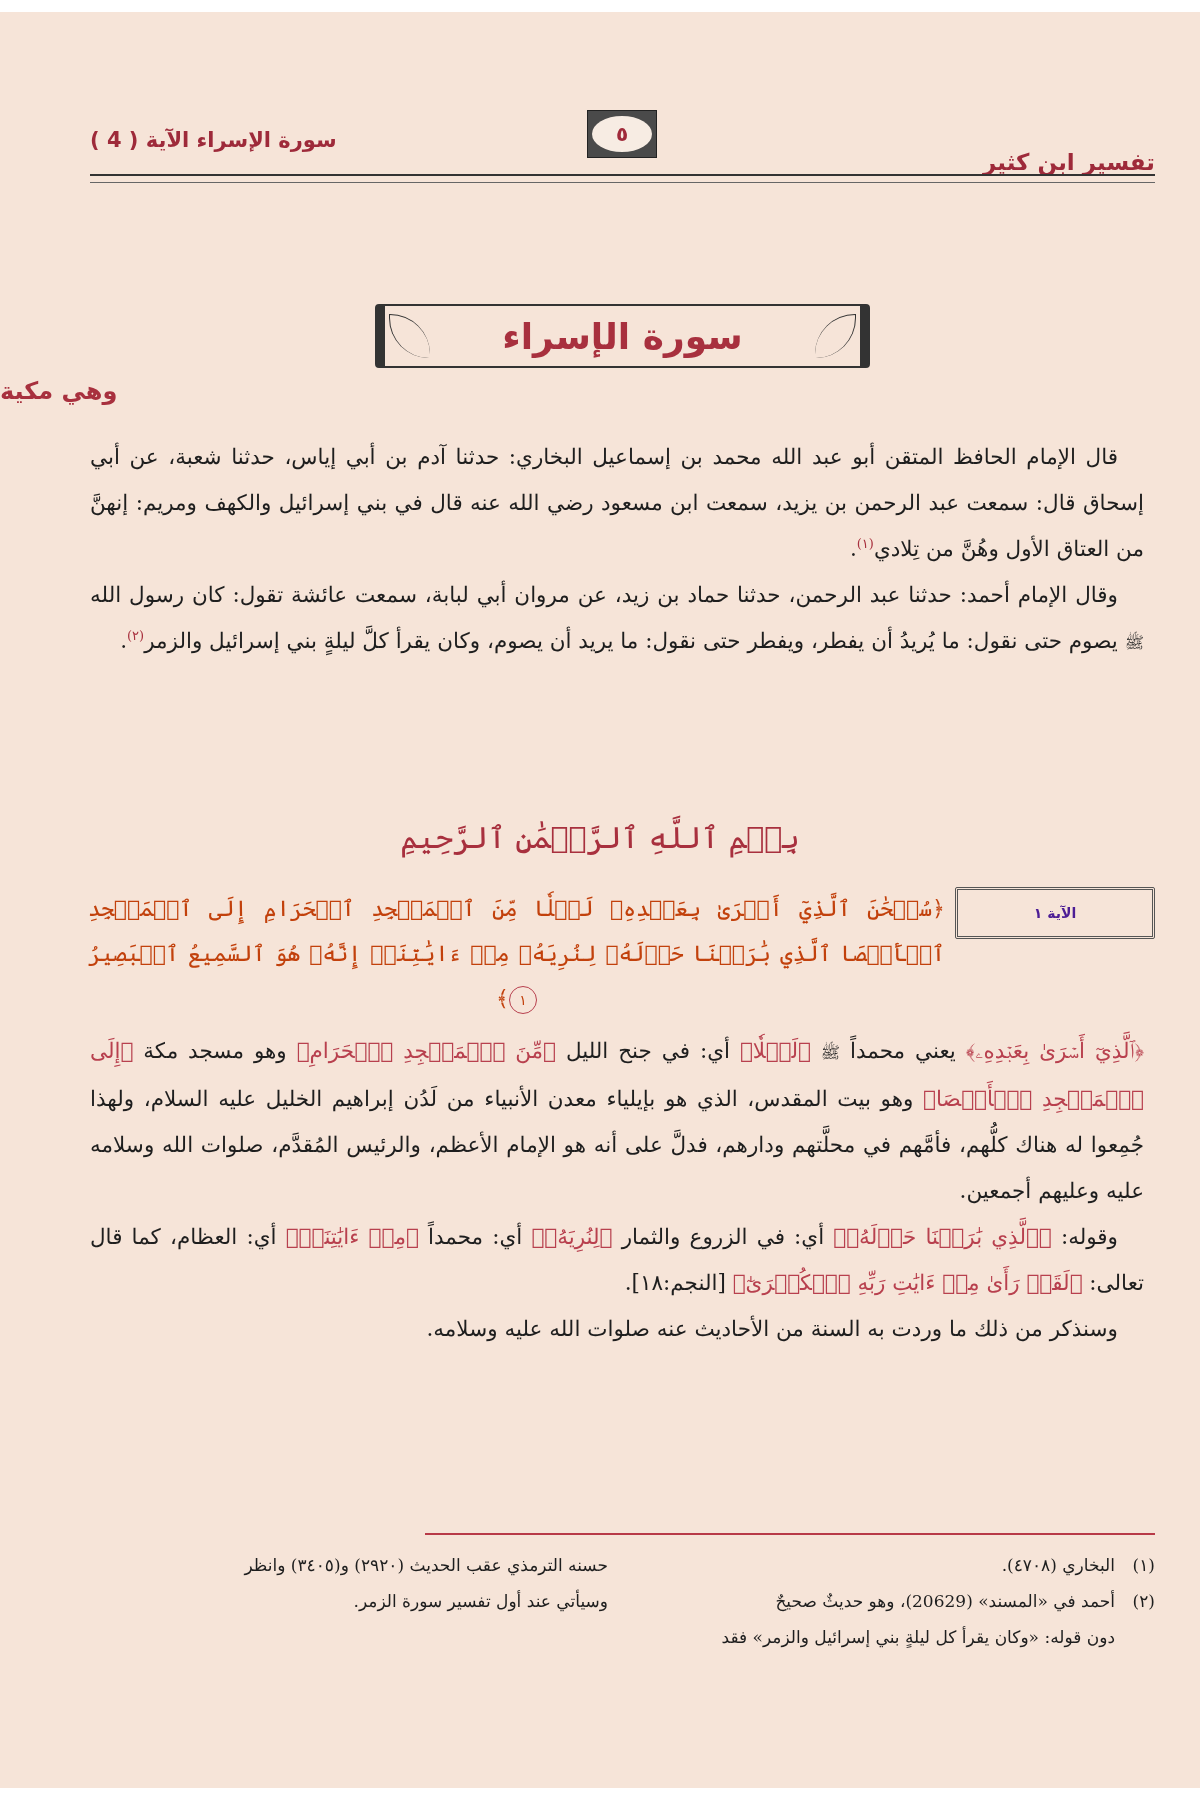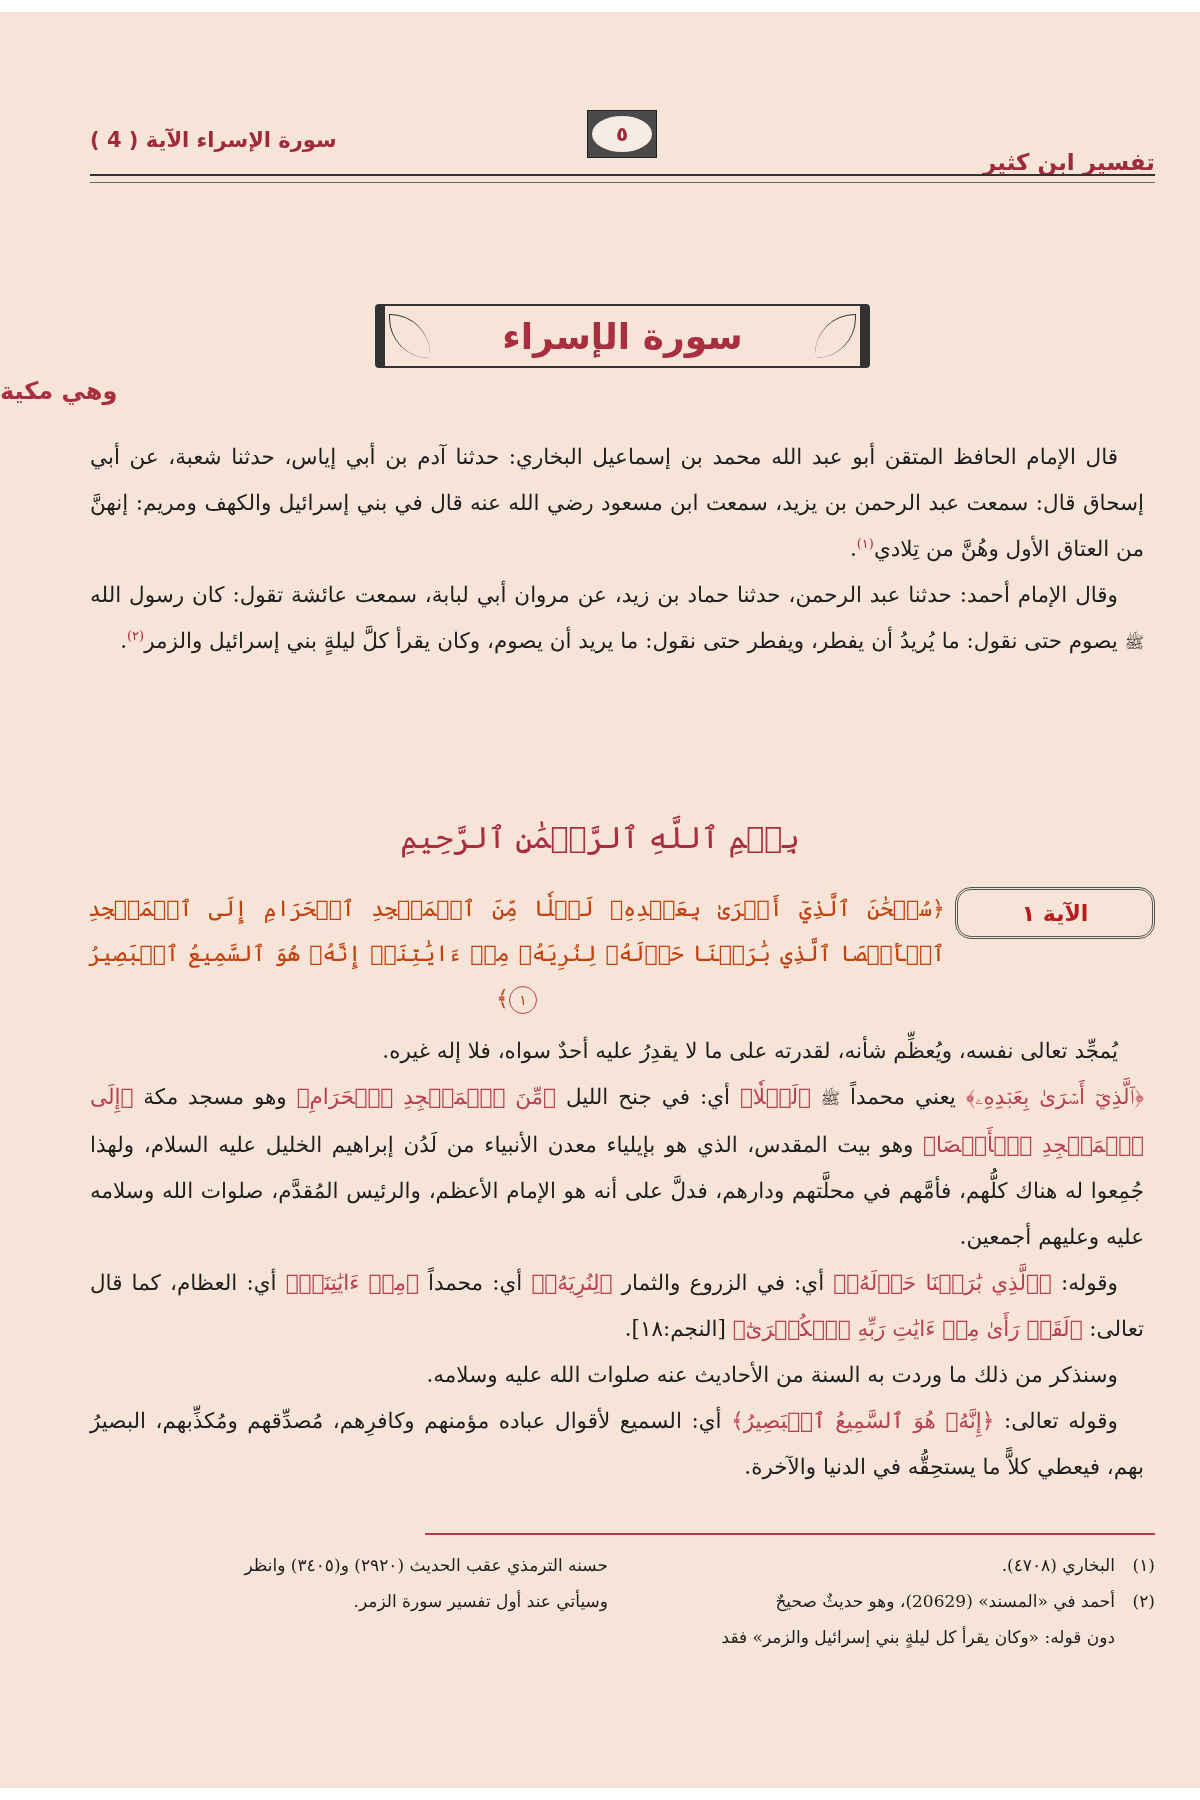--- a/index.html
+++ b/index.html
@@ -53,23 +53,23 @@
     .body-text p { margin: 0; text-indent: 26px; }
     .body-text p.noindent { text-indent: 0; }
     .q { color: #b8404e; }
     .sup { color: #a8303e; font-size: 13px; vertical-align: super; line-height: 0; }
     .saw { font-size: 16px; }
 
     .bismillah { position: absolute; left: 0; right: 0; top: 808px; text-align: center; font-family: "DejaVu Serif", serif; font-size: 30px; color: #a8303e; letter-spacing: 3px; }
 
     .ayah-box {
       position: absolute; right: 45px; top: 875px; width: 200px; height: 52px;
-      border: 3px double #555; border-radius: 16px; box-sizing: border-box;
+      border: 3px double #555; border-radius: 2px; box-sizing: border-box;
       display: flex; align-items: center; justify-content: center;
-      font-size: 22px; font-weight: bold; color: #b91c1c; background: #f6e4d8;
+      font-size: 14px; font-weight: bold; color: #4c1d95; background: #f6e4d8;
     }
     .ayah-text {
       position: absolute; right: 255px; left: 88px; top: 874px; font-family: "DejaVu Serif", serif;
       font-size: 22px; line-height: 45px; color: #c2410c; text-align: justify; text-align-last: center;
     }
     .ayah-num { display: inline-block; width: 26px; height: 26px; border: 1.5px solid #b8404e; border-radius: 50%; text-align: center; line-height: 26px; font-size: 14px; vertical-align: middle; }
 
     .fn-rule { position: absolute; left: 425px; right: 45px; top: 1521px; height: 0; border-top: 2px solid #b83a48; }
     .footnotes {
       position: absolute; top: 1535px; left: 88px; right: 45px; height: 120px;
@@ -114,31 +114,27 @@
 
   <div class="ayah-box">
     <span>الآية ١</span>
   </div>
   <div class="ayah-text">
     <span>﴿سُبۡحَٰنَ ٱلَّذِيٓ أَسۡرَىٰ بِعَبۡدِهِۦ لَيۡلٗا مِّنَ ٱلۡمَسۡجِدِ ٱلۡحَرَامِ إِلَى ٱلۡمَسۡجِدِ ٱلۡأَقۡصَا ٱلَّذِي بَٰرَكۡنَا حَوۡلَهُۥ لِنُرِيَهُۥ مِنۡ ءَايَٰتِنَآۚ إِنَّهُۥ هُوَ ٱلسَّمِيعُ ٱلۡبَصِيرُ</span>
     <span class="ayah-num">١</span><span>﴾</span>
   </div>
 
   <div class="body-text" style="top:1016px;">
-    <p>يُمجِّد تعالى نفسه، ويُعظِّم شأنه، لقدرته على ما لا يقدِرُ عليه أحدٌ سواه، فلا إله غيره.</p>
     <p class="noindent">
       <span class="q">﴿ٱلَّذِيٓ أَسۡرَىٰ بِعَبۡدِهِۦ﴾</span><span> يعني محمداً </span><span class="saw">ﷺ</span><span class="q"> ﴿لَيۡلٗا﴾</span><span> أي: في جنح الليل </span><span class="q">﴿مِّنَ ٱلۡمَسۡجِدِ ٱلۡحَرَامِ﴾</span><span> وهو مسجد مكة </span><span class="q">﴿إِلَى ٱلۡمَسۡجِدِ ٱلۡأَقۡصَا﴾</span><span> وهو بيت المقدس، الذي هو بإيلياء معدن الأنبياء من لَدُن إبراهيم الخليل عليه السلام، ولهذا جُمِعوا له هناك كلُّهم، فأمَّهم في محلَّتهم ودارهم، فدلَّ على أنه هو الإمام الأعظم، والرئيس المُقدَّم، صلوات الله وسلامه عليه وعليهم أجمعين.</span>
     </p>
     <p>
       <span>وقوله: </span><span class="q">﴿ٱلَّذِي بَٰرَكۡنَا حَوۡلَهُۥ﴾</span><span> أي: في الزروع والثمار </span><span class="q">﴿لِنُرِيَهُۥ﴾</span><span> أي: محمداً </span><span class="q">﴿مِنۡ ءَايَٰتِنَآۚ﴾</span><span> أي: العظام، كما قال تعالى: </span><span class="q">﴿لَقَدۡ رَأَىٰ مِنۡ ءَايَٰتِ رَبِّهِ ٱلۡكُبۡرَىٰٓ﴾</span><span> [النجم:١٨].</span>
     </p>
     <p>وسنذكر من ذلك ما وردت به السنة من الأحاديث عنه صلوات الله عليه وسلامه.</p>
-    <p>
-      <span>وقوله تعالى: </span><span class="q">﴿إِنَّهُۥ هُوَ ٱلسَّمِيعُ ٱلۡبَصِيرُ﴾</span><span> أي: السميع لأقوال عباده مؤمنهم وكافرِهم، مُصدِّقهم ومُكذِّبهم، البصيرُ بهم، فيعطي كلاًّ ما يستحِقُّه في الدنيا والآخرة.</span>
-    </p>
   </div>
 
   <div class="fn-rule"></div>
   <div class="footnotes">
     <div class="fn-col-right">
       <div class="fn-row">
         <span class="fn-mark">(١)</span><span>البخاري (٤٧٠٨).</span>
       </div>
       <div class="fn-row">
         <span class="fn-mark">(٢)</span><span>أحمد في «المسند» (20629)، وهو حديثٌ صحيحٌ</span>

